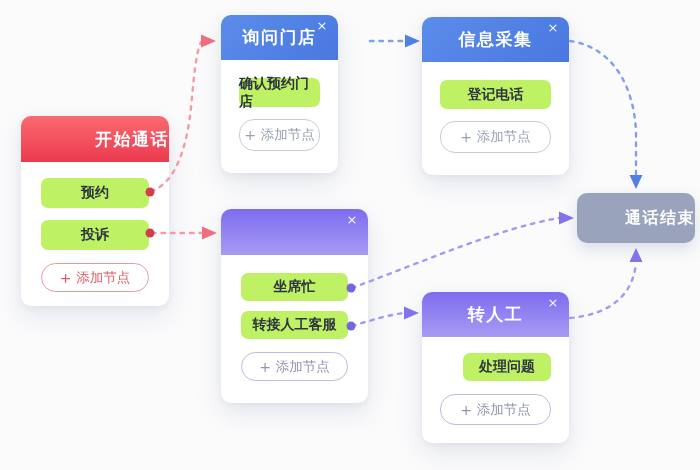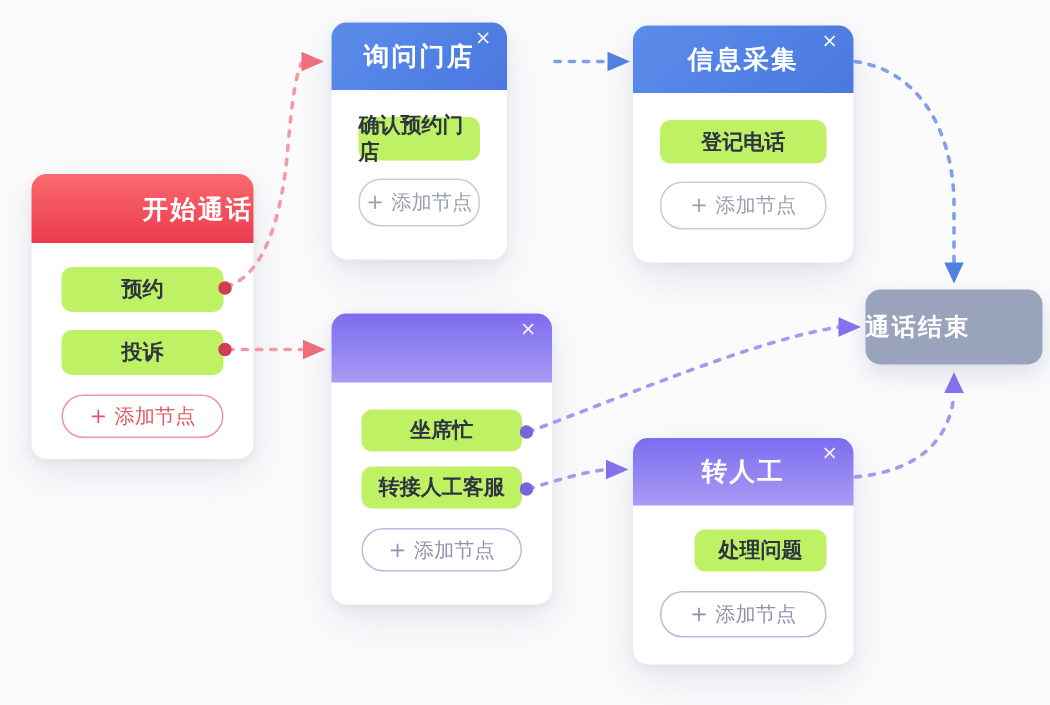--- a/index.html
+++ b/index.html
@@ -48,21 +48,21 @@
     border:1px solid #c6ccd9;color:#98a0b0;
   }
   .add-btn .plus{margin-right:5px;font-size:14px;}
   .btn-red{border-color:#eb98a0;color:#e25864;}
   .btn-gray{border-color:#c6ccd9;color:#98a0b0;}
   .btn-purple{border-color:#bcbadf;color:#9093ad;}
 
   .end-node{
     position:absolute;left:577px;top:193px;width:118px;height:50px;
     background:#99a3bc;border-radius:10px;
-    display:flex;align-items:center;justify-content:flex-start;
+    display:flex;align-items:center;justify-content:flex-end;
     color:#ffffff;font-size:16px;font-weight:700;letter-spacing:1.5px;
     box-shadow:0 6px 16px rgba(125,136,168,.25);
   }
 
   svg.overlay{position:absolute;inset:0;pointer-events:none;}
   .dash{fill:none;stroke-width:2.4;stroke-linecap:round;stroke-dasharray:3.5 6;}
   .dash-pink{stroke:#f49aa4;}
   .dash-blue{stroke:#7fa0e8;}
   .dash-purple{stroke:#a29af0;}
 </style>

